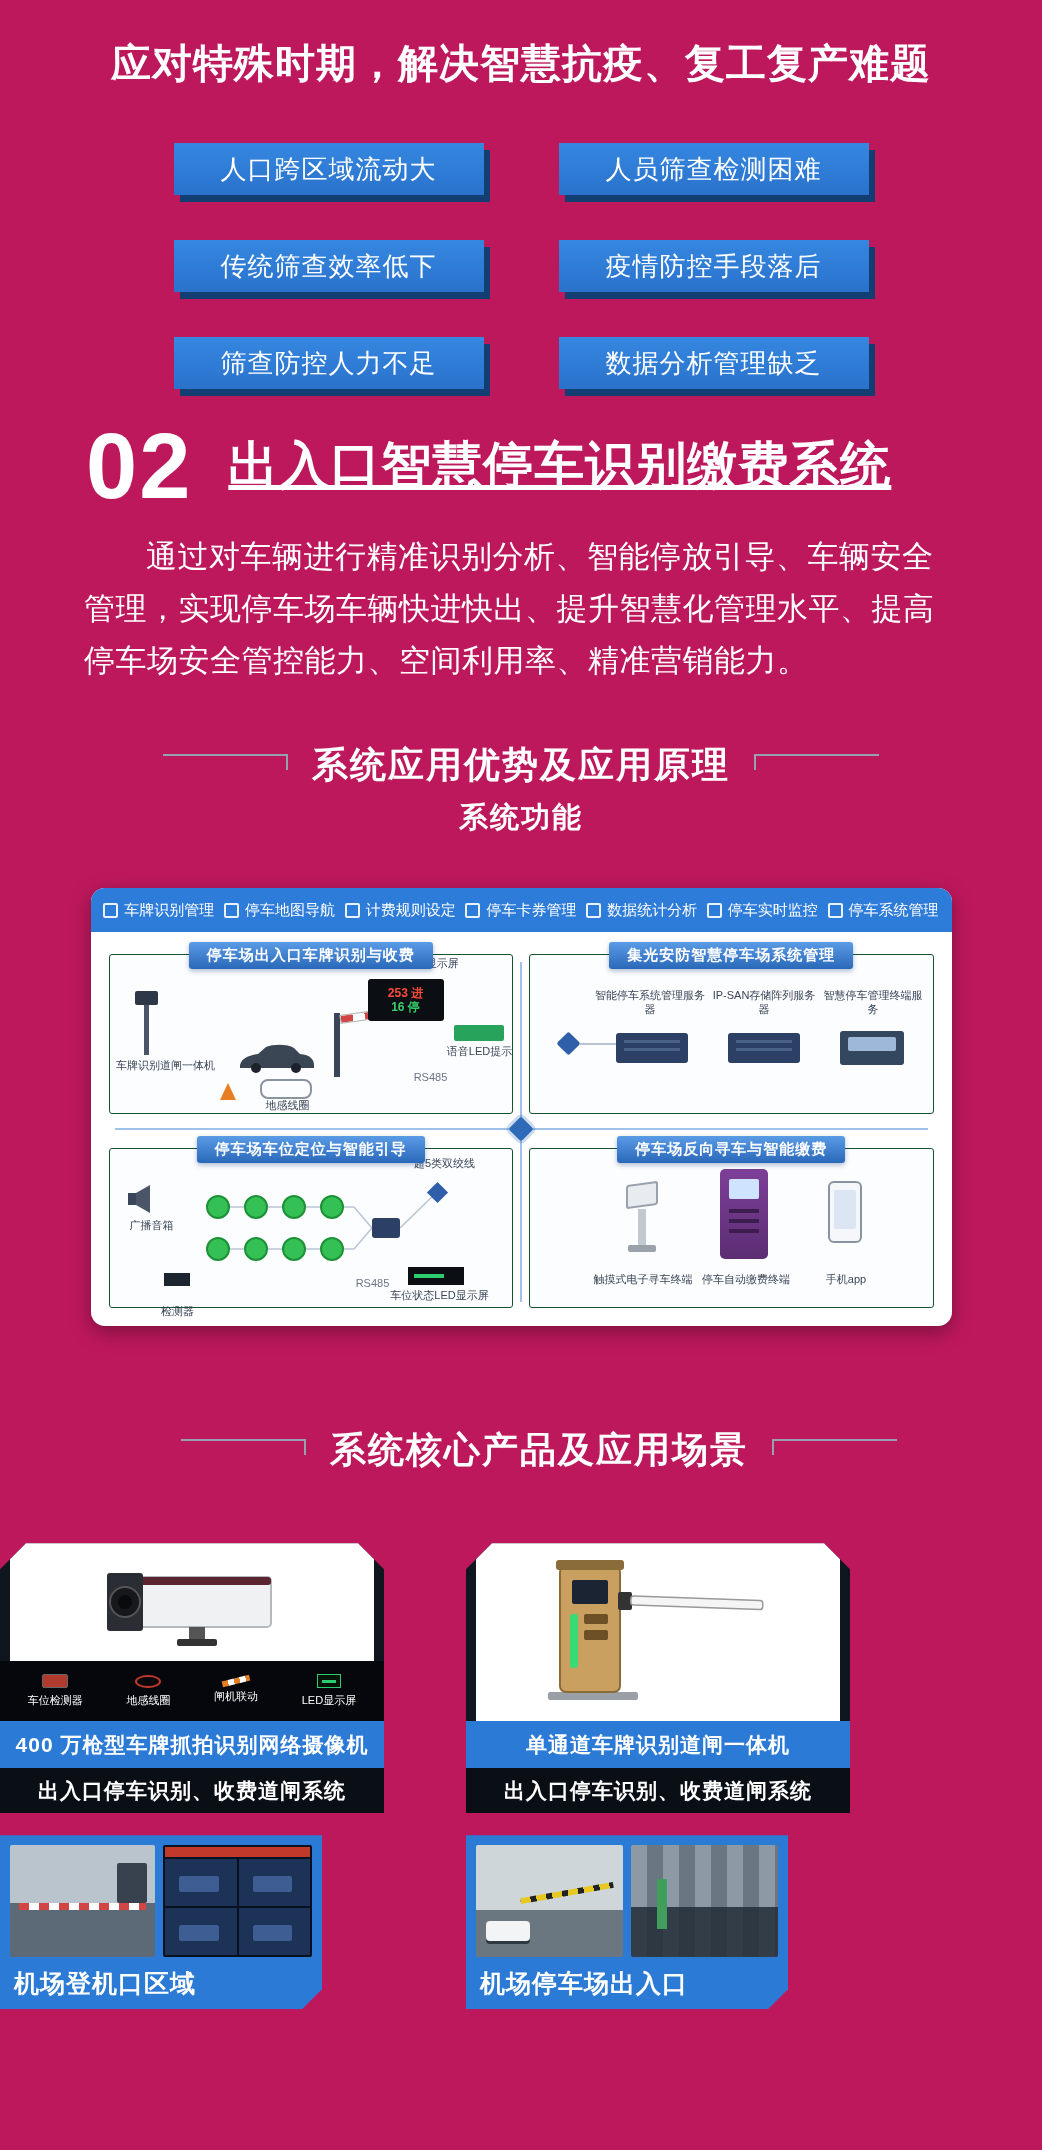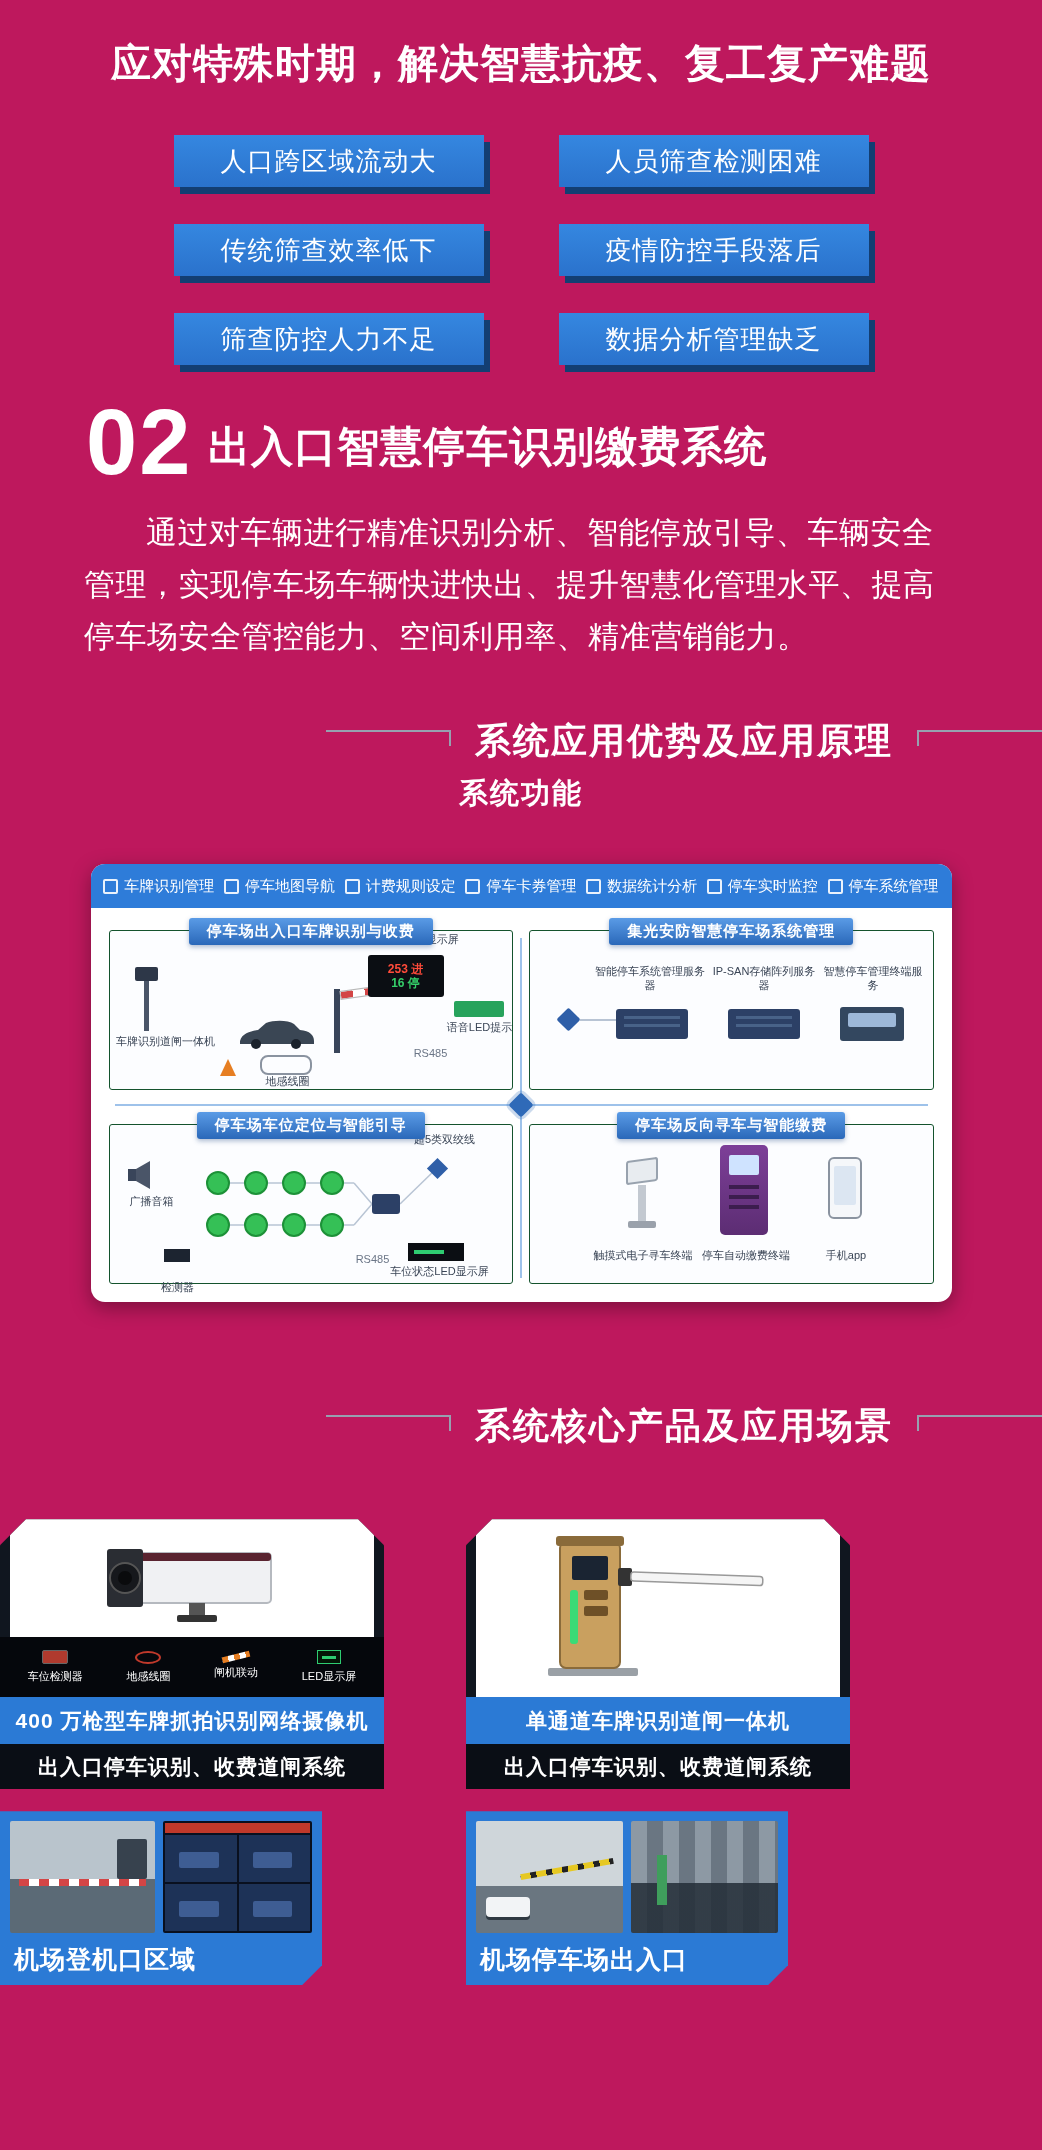--- a/index.html
+++ b/index.html
@@ -20,34 +20,34 @@
   }
   
   .pain-grid{margin-top:44px;}
   .pain-row{display:flex;justify-content:center;gap:75px;margin-bottom:37px;}
   .pain-row.gap-big{margin-top:19px;}
   .pain-box{
     width:310px;height:52px;
     background:linear-gradient(180deg,#3587e0,#2a72cc);
     box-shadow:6px 7px 0 0 #133e72;
     display:flex;align-items:center;justify-content:center;
-    font-size:26px;color:#fff;letter-spacing:1px;
+    font-size:26px;color:#fff;letter-spacing:1px;margin-top:8px;
   }
   
   .sec02-head{display:flex;align-items:flex-end;margin:0 0 0 86px;}
   .big-num{font-size:92px;font-weight:900;line-height:.88;letter-spacing:2px;}
-  .sec02-title{font-size:42px;font-weight:800;margin-left:16px;padding-bottom:8px;letter-spacing:1px;}
+  .sec02-title{font-size:50px;font-weight:800;margin-left:36px;padding-bottom:8px;letter-spacing:1px;text-decoration:underline;}
   .sec02-desc{
     margin:24px 84px 0;
     font-size:31px;line-height:1.68;letter-spacing:.5px;
     text-indent:2em;font-weight:400;
   }
   
   .deco-heading{margin-top:54px;text-align:center;}
-  .deco-row{display:flex;align-items:center;justify-content:flex-end;}
+  .deco-row{display:flex;align-items:center;justify-content:center;}
   .deco-line{width:125px;height:16px;box-sizing:border-box;margin-top:-8px;}
   .deco-line.left{border-top:2px solid #97a0b0;border-right:2px solid #97a0b0;margin-right:24px;}
   .deco-line.right{border-top:2px solid #97a0b0;border-left:2px solid #97a0b0;margin-left:24px;}
   .deco-title{font-size:36px;font-weight:800;letter-spacing:2px;}
   .deco-sub{margin-top:8px;font-size:29px;font-weight:700;letter-spacing:2px;}
   
   .sys-panel{
     width:861px;margin:50px auto 0;
     background:#fff;border-radius:14px;overflow:hidden;
     box-shadow:0 6px 20px rgba(0,0,0,.35);

